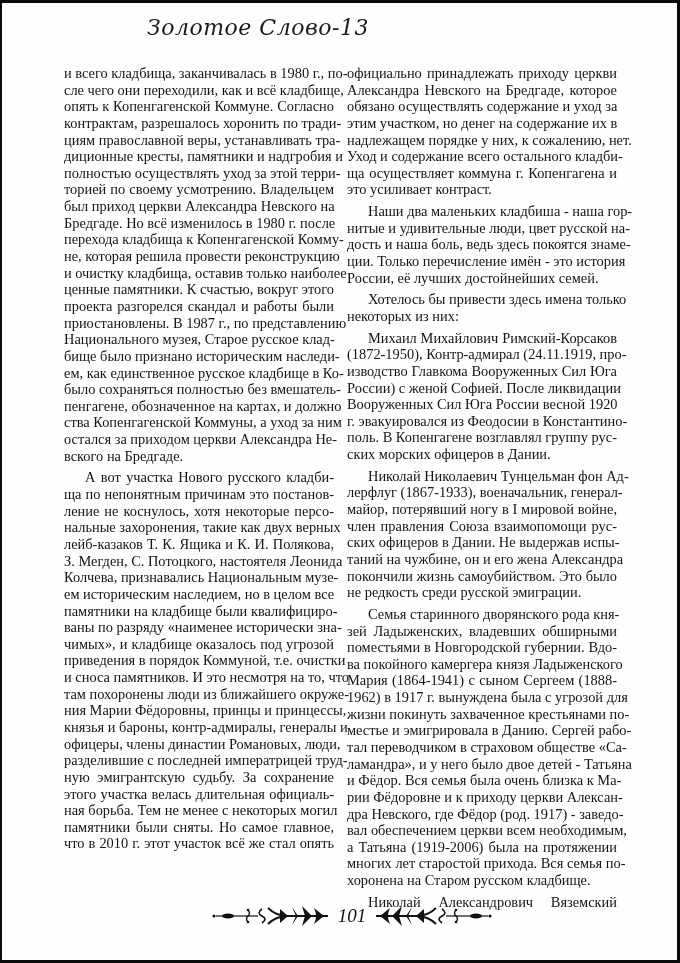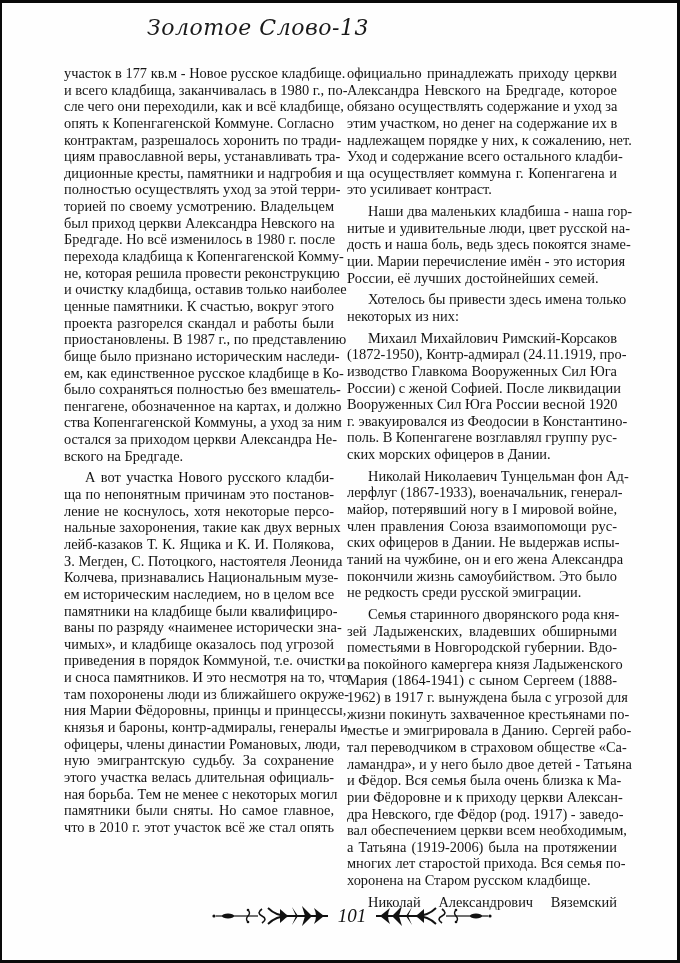--- a/index.html
+++ b/index.html
@@ -68,37 +68,37 @@
   </style>
 </head>
 <body>
 
 <div class="page">
 
   <div class="running-head">Золотое Слово-13</div>
 
   <div class="column col-left">
       <div>
-        <span class="line">участок  в 177 кв.м - Новое русское кладбище.</span>
         <span class="line">и всего кладбища, заканчивалась в 1980 г., по-</span>
         <span class="line">сле чего они переходили, как и всё кладбище,</span>
         <span class="line">опять к Копенгагенской Коммуне.  Согласно</span>
         <span class="line">контрактам, разрешалось хоронить по тради-</span>
         <span class="line">циям православной веры, устанавливать тра-</span>
         <span class="line">диционные кресты, памятники и надгробия и</span>
         <span class="line">полностью осуществлять уход за этой терри-</span>
         <span class="line">торией по своему усмотрению. Владельцем</span>
         <span class="line">был приход церкви Александра Невского на</span>
         <span class="line">Бредгаде.  Но всё изменилось в 1980 г. после</span>
         <span class="line">перехода кладбища к Копенгагенской Комму-</span>
         <span class="line">не, которая решила провести реконструкцию</span>
         <span class="line">и очистку кладбища, оставив только наиболее</span>
         <span class="line">ценные памятники. К счастью, вокруг этого</span>
         <span class="line">проекта разгорелся скандал и работы были</span>
         <span class="line">приостановлены. В 1987 г., по представлению</span>
+        <span class="line">Национального музея, Старое русское клад-</span>
         <span class="line">бище было признано историческим наследи-</span>
         <span class="line">ем, как единственное русское кладбище в Ко-</span>
         <span class="line">было сохраняться полностью без вмешатель-</span>
         <span class="line">пенгагене, обозначенное на картах, и должно</span>
         <span class="line">ства Копенгагенской Коммуны, а уход за ним</span>
         <span class="line">остался за приходом церкви Александра Не-</span>
         <span class="line last">вского на Бредгаде.</span>
       </div>
       <span class="para-gap"></span>
       <div>
@@ -112,20 +112,21 @@
         <span class="line">ем историческим наследием, но в целом все</span>
         <span class="line">памятники на кладбище были квалифициро-</span>
         <span class="line">ваны по разряду «наименее исторически зна-</span>
         <span class="line">чимых», и  кладбище оказалось под угрозой</span>
         <span class="line">приведения в порядок Коммуной, т.е. очистки</span>
         <span class="line">и сноса памятников. И это несмотря на то, что</span>
         <span class="line">там похоронены люди из ближайшего окруже-</span>
         <span class="line">ния Марии Фёдоровны, принцы и принцессы,</span>
         <span class="line">князья и бароны, контр-адмиралы, генералы и</span>
         <span class="line">офицеры, члены династии Романовых, люди,</span>
+        <span class="line">разделившие с последней императрицей труд-</span>
         <span class="line">ную эмигрантскую судьбу. За сохранение</span>
         <span class="line">этого участка велась длительная официаль-</span>
         <span class="line">ная борьба. Тем не менее с некоторых могил</span>
         <span class="line">памятники были сняты.  Но самое главное,</span>
         <span class="line">что в 2010 г. этот участок всё же стал опять</span>
       </div>
     </div>
   <div class="column col-right">
       <div>
         <span class="line">официально принадлежать приходу церкви</span>
@@ -135,21 +136,21 @@
         <span class="line">надлежащем порядке у них, к сожалению, нет.</span>
         <span class="line">Уход и содержание всего остального кладби-</span>
         <span class="line">ща осуществляет коммуна г. Копенгагена и</span>
         <span class="line last">это усиливает контраст.</span>
       </div>
       <span class="para-gap"></span>
       <div>
         <span class="line indent">Наши два маленьких кладбиша - наша гор-</span>
         <span class="line">нитые и удивительные люди, цвет русской на-</span>
         <span class="line">дость и наша боль, ведь здесь покоятся  знаме-</span>
-        <span class="line">ции.  Марии перечисление имён - это история</span>
+        <span class="line">ции.  Только перечисление имён - это история</span>
         <span class="line last">России, её лучших достойнейших семей.</span>
       </div>
       <span class="para-gap"></span>
       <div>
         <span class="line indent">Хотелось бы привести здесь имена только</span>
         <span class="line last">некоторых из них:</span>
       </div>
       <span class="para-gap"></span>
       <div>
         <span class="line indent">Михаил  Михайлович  Римский-Корсаков</span>

